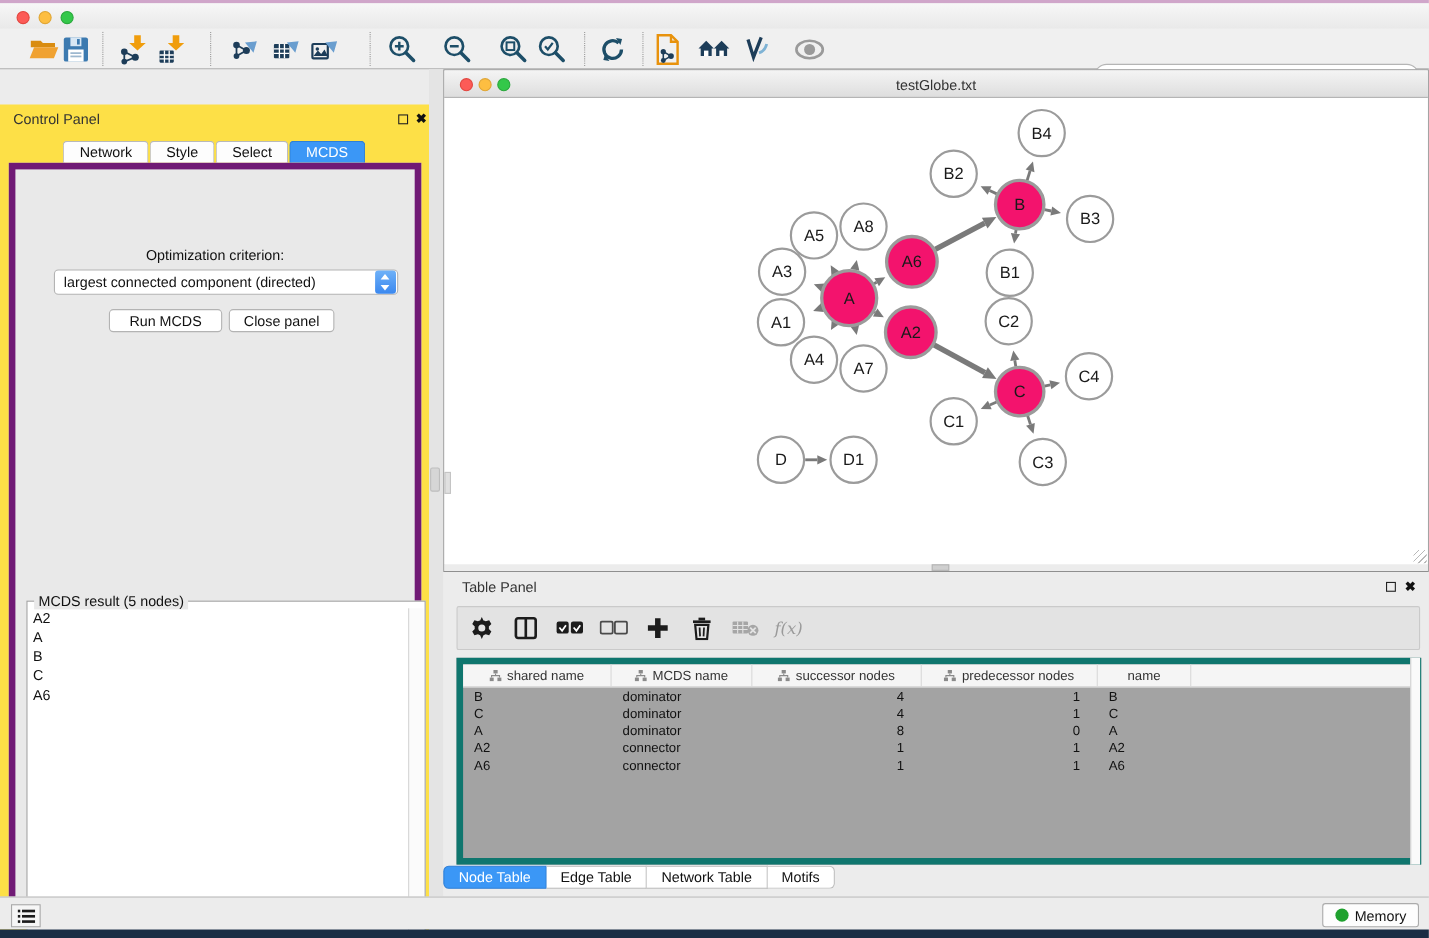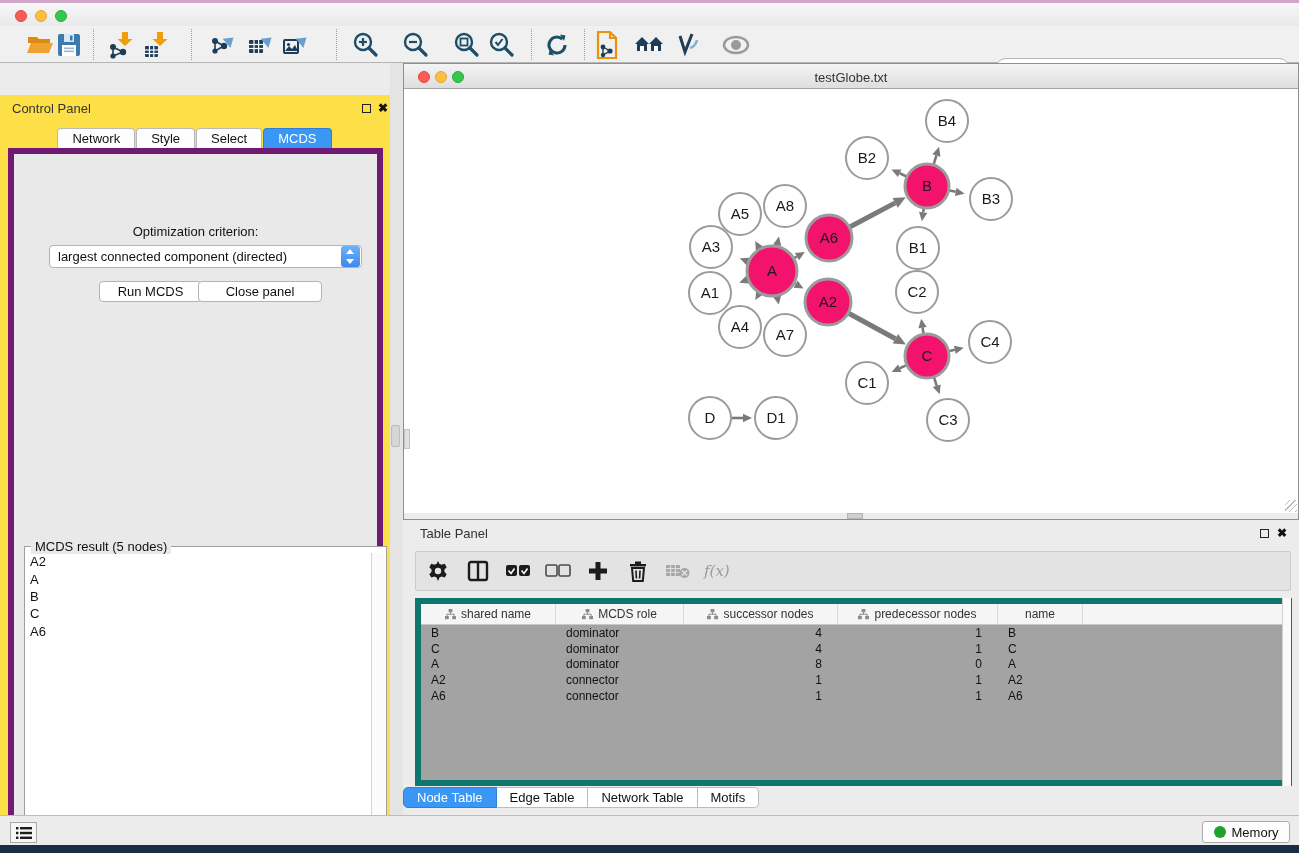--- a/index.html
+++ b/index.html
@@ -37,21 +37,21 @@
   .cp-body { position:absolute; left:8px; top:53px; width:375px; height:688px; background:#e9e9e9; border:6px solid #701a75; }
   .opt-label { position:absolute; left:0; top:70px; width:100%; text-align:center; font-size:13px; color:#111; }
   .dropdown { position:absolute; left:35px; top:91px; width:313px; height:23px; background:#fff; border:1px solid #b3b3b3; border-radius:4px; display:flex; align-items:center; }
   .dropdown .val { flex:1; font-size:13px; color:#111; padding-left:8px; white-space:nowrap; }
   .stepper { width:19px; height:21px; margin-right:1px; background:linear-gradient(#6eb1f8,#3b88ef); border-radius:3px; position:relative; }
   .stepper:before, .stepper:after { content:""; position:absolute; left:5px; border-left:4.5px solid transparent; border-right:4.5px solid transparent; }
   .stepper:before { top:3px; border-bottom:5px solid #fff; }
   .stepper:after { bottom:3px; border-top:5px solid #fff; }
   .cp-btn { position:absolute; top:127px; height:21px; background:#fff; border:1px solid #b3b3b3; border-radius:4px; font-size:13px; color:#111; font-family:"Liberation Sans",sans-serif; }
   .run-btn { left:85px; width:103px; }
-  .closep-btn { left:184px; width:124px; }
+  .closep-btn { left:194px; width:96px; }
   .mcds-box { position:absolute; left:10px; top:392px; width:363px; height:342px; border:1px solid #9f9f9f; background:#fff; }
   .mcds-legend { position:absolute; left:6px; top:-8px; background:#e9e9e9; padding:0 4px; font-size:13px; color:#111; }
   .mcds-list { position:absolute; left:1px; top:6px; width:346px; height:330px; overflow:hidden; }
   .mcds-item { font-size:13px; color:#111; padding:1.2px 0 1.2px 4px; }
   .mcds-scroll { position:absolute; right:1px; top:6px; width:14px; height:330px; background:#fbfbfb; border-left:1px solid #d5d5d5; }
 
   
   .v-divider { position:absolute; left:390px; top:0; width:13px; height:752px; background:#e4e4e4; }
   .v-handle { position:absolute; left:1px; top:362px; width:9px; height:22px; background:#d6d6d6; border:1px solid #bdbdbd; border-radius:2px; }
 
@@ -478,21 +478,21 @@
               </svg>
             <span>shared name</span>
           </div>
           <div class="th col1">
             <svg class="icon" width="11" height="11" viewBox="0 0 11 11">
                 <rect x="3.6" y="0" width="3.8" height="3.2" fill="#8a8a8a"></rect>
                 <rect x="0" y="7" width="3.8" height="3.2" fill="#8a8a8a"></rect>
                 <rect x="7.2" y="7" width="3.8" height="3.2" fill="#8a8a8a"></rect>
                 <path d="M5.5 3.2v2M1.9 7V5.2h7.2V7" stroke="#8a8a8a" fill="none"></path>
               </svg>
-            <span>MCDS role</span>
+            <span>MCDS name</span>
           </div>
           <div class="th col2">
             <svg class="icon" width="11" height="11" viewBox="0 0 11 11">
                 <rect x="3.6" y="0" width="3.8" height="3.2" fill="#8a8a8a"></rect>
                 <rect x="0" y="7" width="3.8" height="3.2" fill="#8a8a8a"></rect>
                 <rect x="7.2" y="7" width="3.8" height="3.2" fill="#8a8a8a"></rect>
                 <path d="M5.5 3.2v2M1.9 7V5.2h7.2V7" stroke="#8a8a8a" fill="none"></path>
               </svg>
             <span>successor nodes</span>
           </div>

